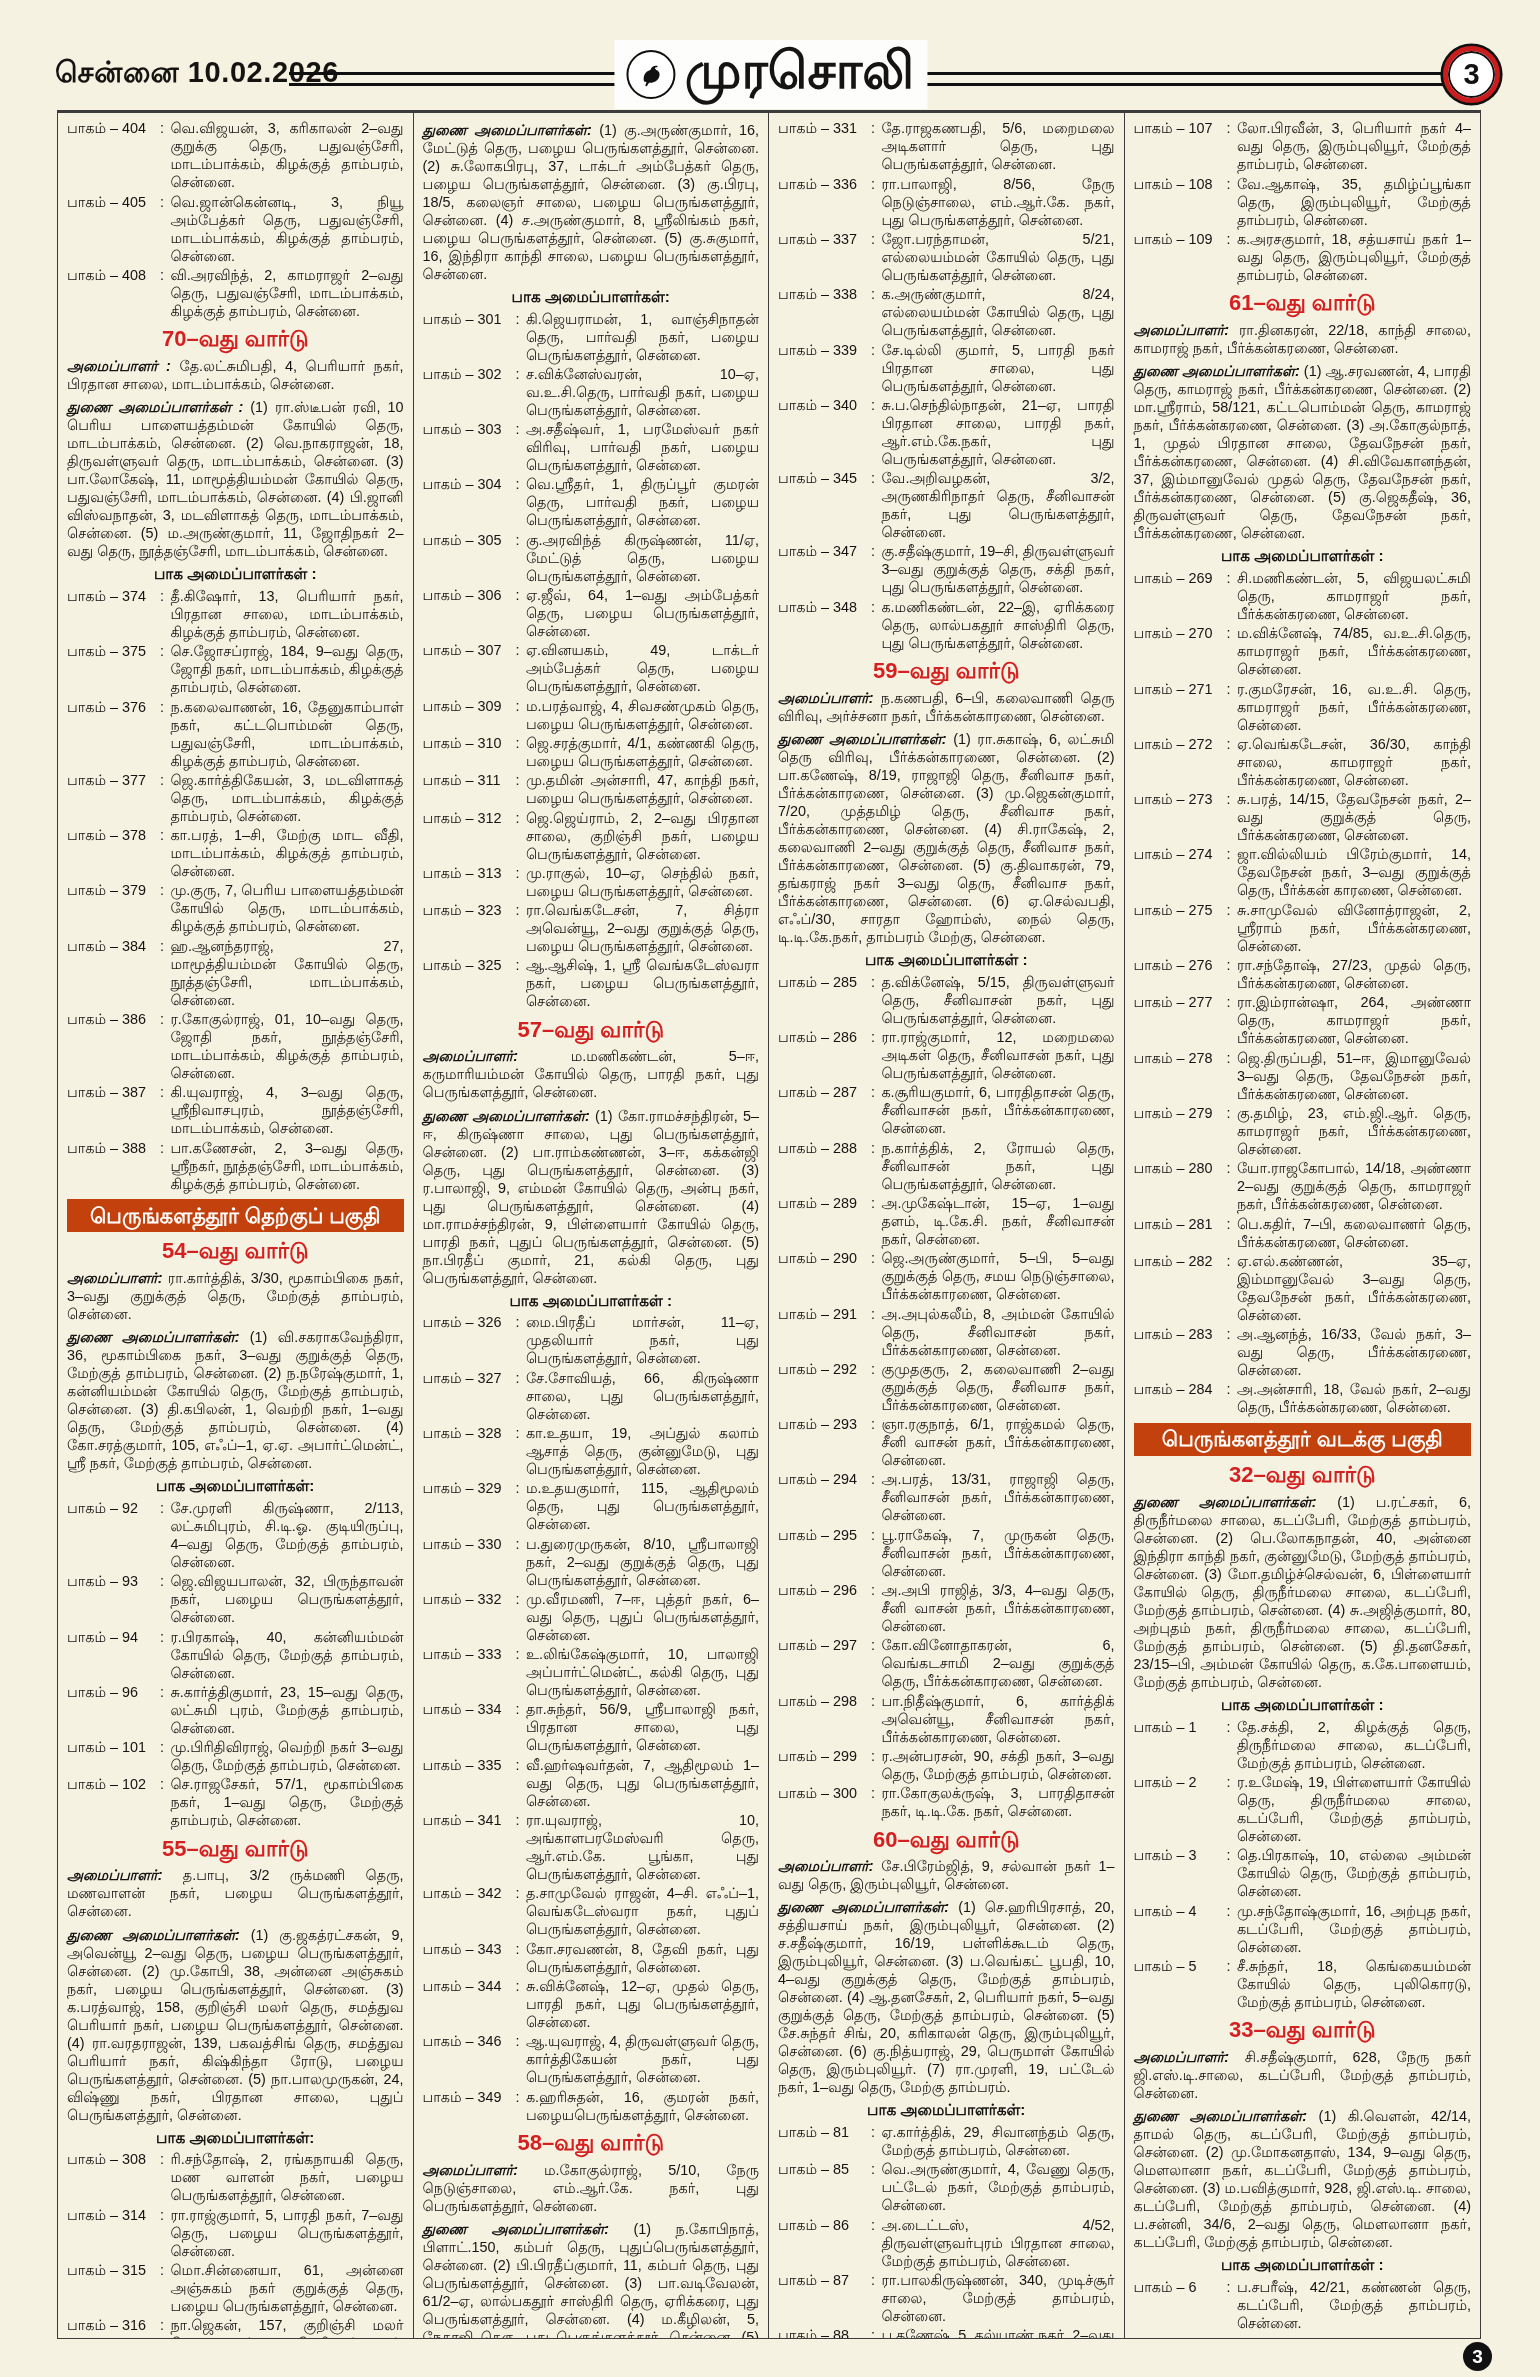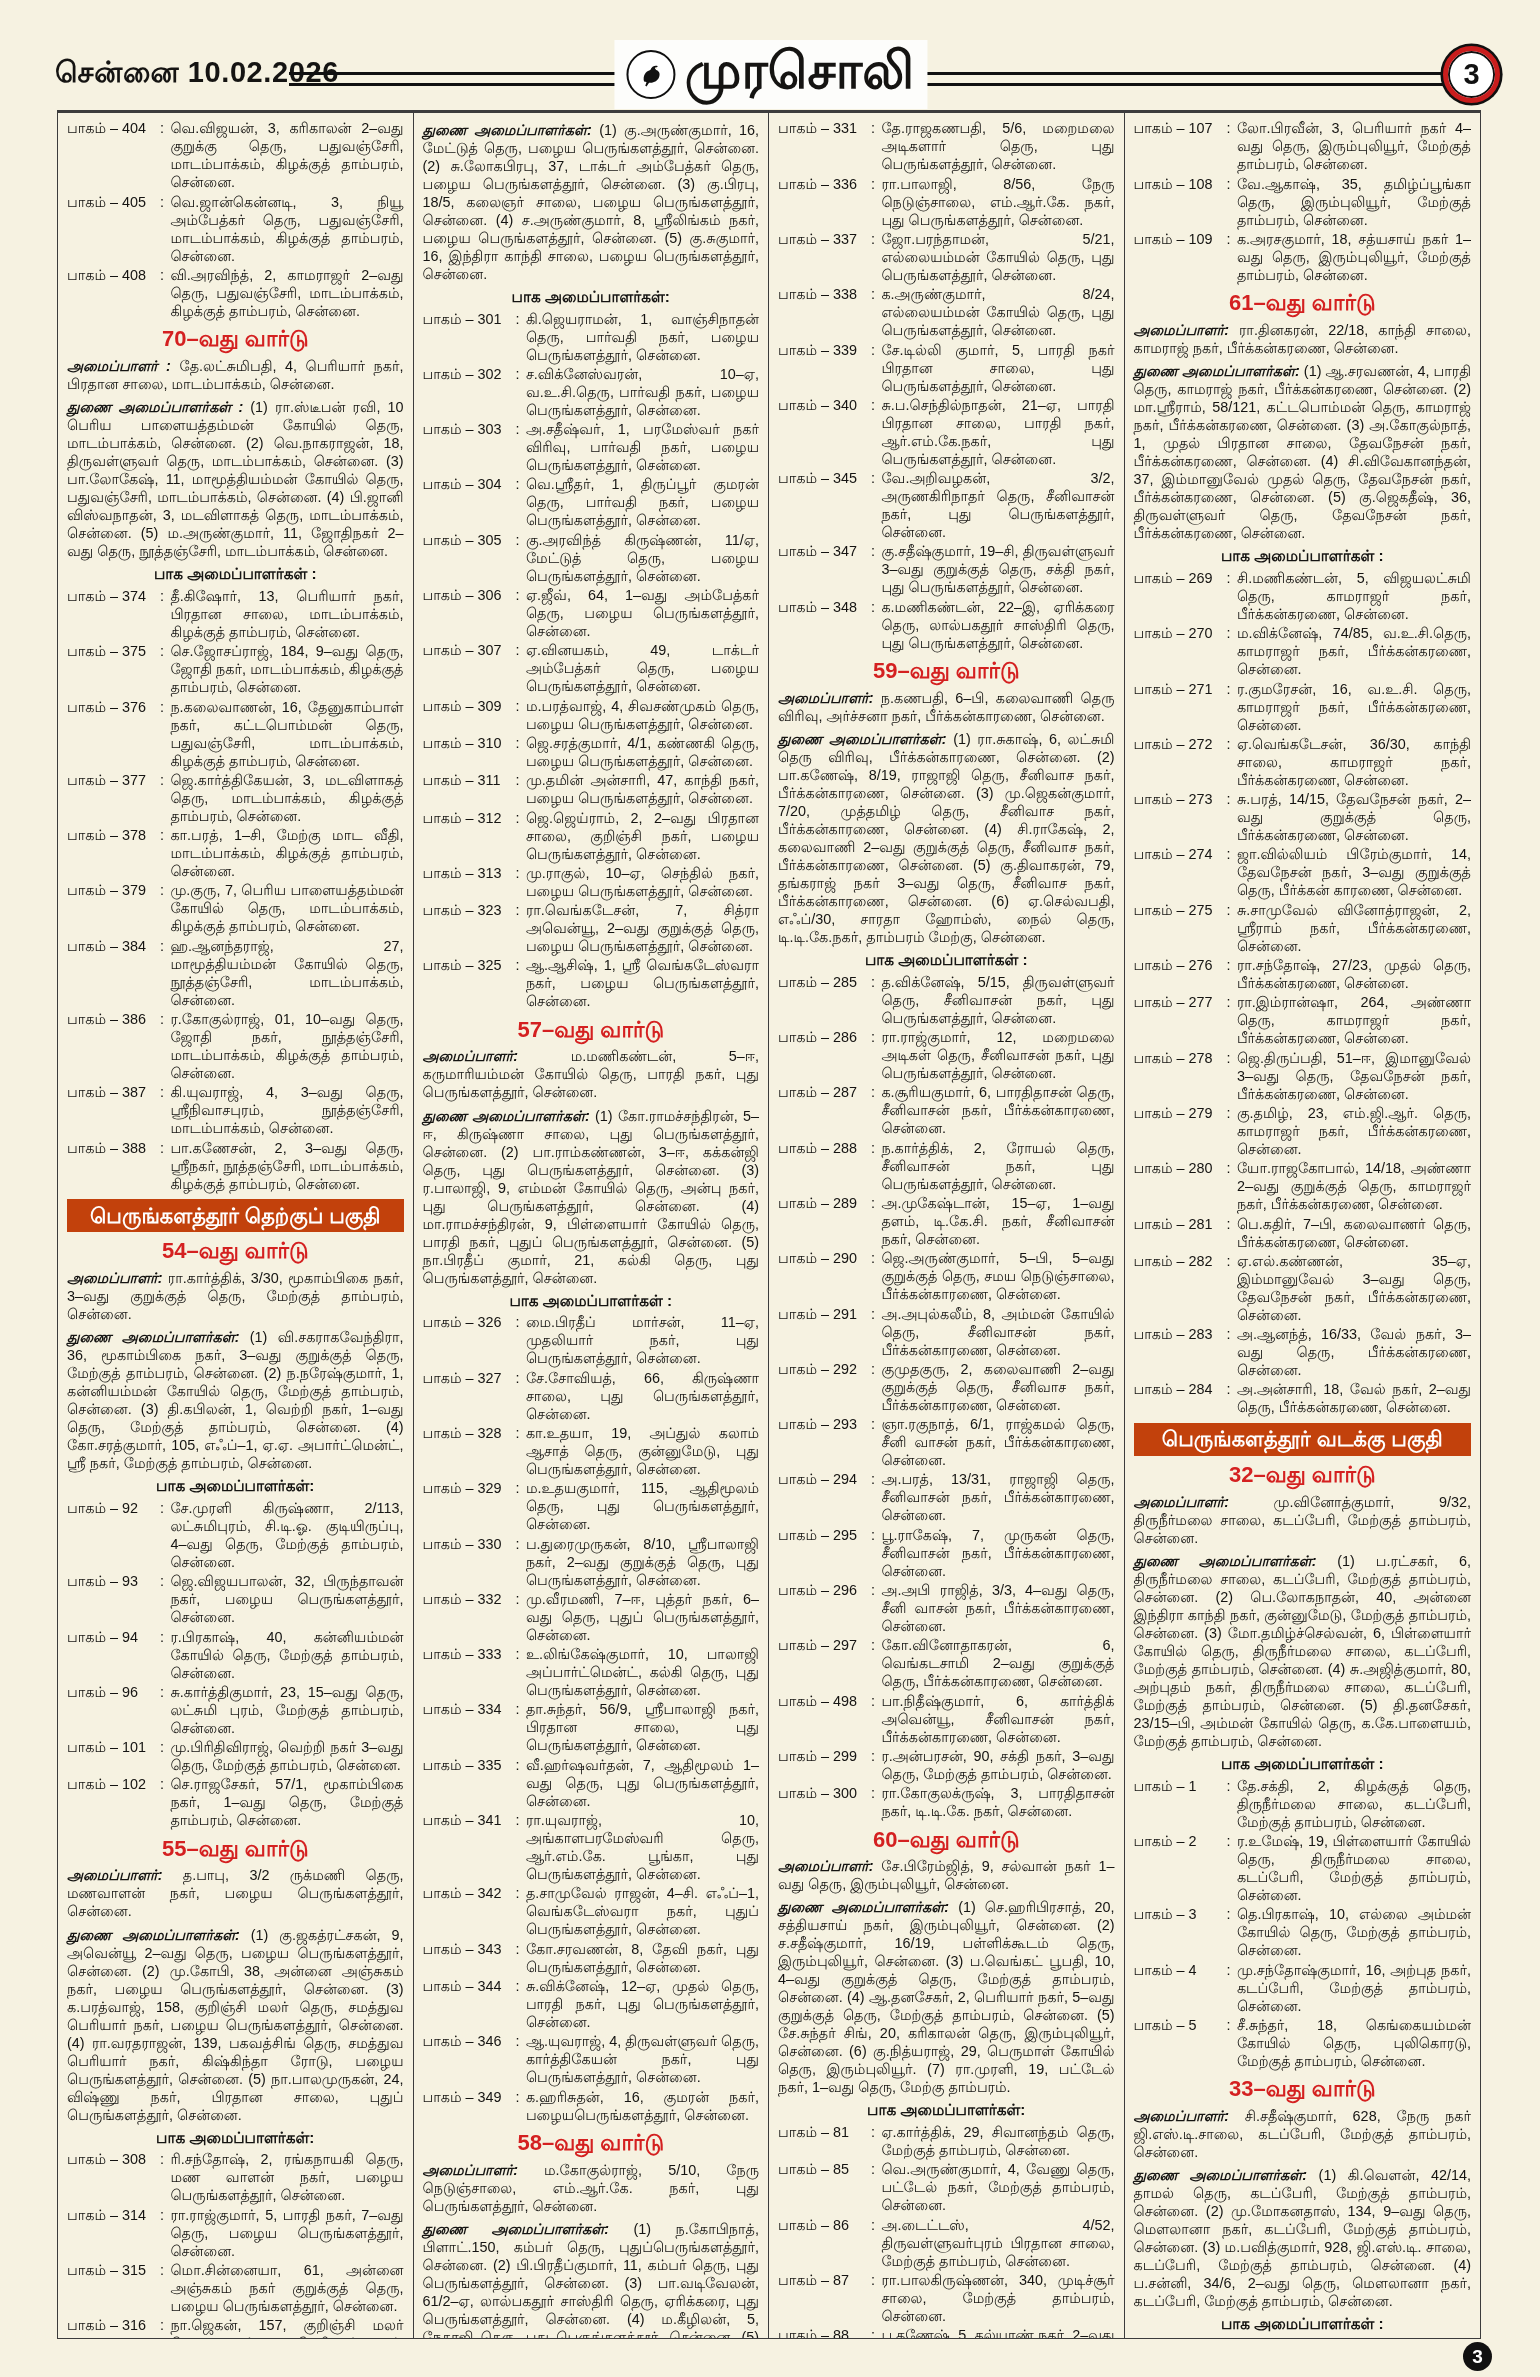--- a/index.html
+++ b/index.html
@@ -607,21 +607,21 @@
       </div>
       <div class="entry">
         <span class="elabel">
           <span>பாகம் – 297</span>
           <span>:</span>
         </span>
         <span class="etext">கோ.வினோதாகரன், 6, வெங்கடசாமி 2–வது குறுக்குத் தெரு, பீர்க்கன்காரணை, சென்னை.</span>
       </div>
       <div class="entry">
         <span class="elabel">
-          <span>பாகம் – 498</span>
+          <span>பாகம் – 298</span>
           <span>:</span>
         </span>
         <span class="etext">பா.நிதீஷ்குமார், 6, கார்த்திக் அவென்யூ, சீனிவாசன் நகர், பீர்க்கன்காரணை, சென்னை.</span>
       </div>
       <div class="entry">
         <span class="elabel">
           <span>பாகம் – 299</span>
           <span>:</span>
         </span>
         <span class="etext">ர.அன்பரசன், 90, சக்தி நகர், 3–வது தெரு, மேற்குத் தாம்பரம், சென்னை.</span>
@@ -806,21 +806,20 @@
       </div>
       <div class="entry">
         <span class="elabel">
           <span>பாகம் – 284</span>
           <span>:</span>
         </span>
         <span class="etext">அ.அன்சாரி, 18, வேல் நகர், 2–வது தெரு, பீர்க்கன்கரணை, சென்னை.</span>
       </div>
       <div class="band">பெருங்களத்தூர் வடக்கு பகுதி</div>
       <div class="ward">32–வது வார்டு</div>
-      <p class="para"><b>அமைப்பாளர்:</b> <span>மு.வினோத்குமார், 9/32, திருநீர்மலை சாலை, கடப்பேரி, மேற்குத் தாம்பரம், சென்னை.</span></p>
       <p class="para"><b>துணை அமைப்பாளர்கள்:</b> <span>(1) ப.ரட்சகர், 6, திருநீர்மலை சாலை, கடப்பேரி, மேற்குத் தாம்பரம், சென்னை. (2) பெ.லோகநாதன், 40, அன்னை இந்திரா காந்தி நகர், குன்னுமேடு, மேற்குத் தாம்பரம், சென்னை. (3) மோ.தமிழ்ச்செல்வன், 6, பிள்ளையார் கோயில் தெரு, திருநீர்மலை சாலை, கடப்பேரி, மேற்குத் தாம்பரம், சென்னை. (4) சு.அஜித்குமார், 80, அற்புதம் நகர், திருநீர்மலை சாலை, கடப்பேரி, மேற்குத் தாம்பரம், சென்னை. (5) தி.தனசேகர், 23/15–பி, அம்மன் கோயில் தெரு, க.கே.பாளையம், மேற்குத் தாம்பரம், சென்னை.</span></p>
       <div class="sub">பாக அமைப்பாளர்கள் :</div>
       <div class="entry">
         <span class="elabel">
           <span>பாகம் – 1</span>
           <span>:</span>
         </span>
         <span class="etext">தே.சக்தி, 2, கிழக்குத் தெரு, திருநீர்மலை சாலை, கடப்பேரி, மேற்குத் தாம்பரம், சென்னை.</span>
       </div>
       <div class="entry">

